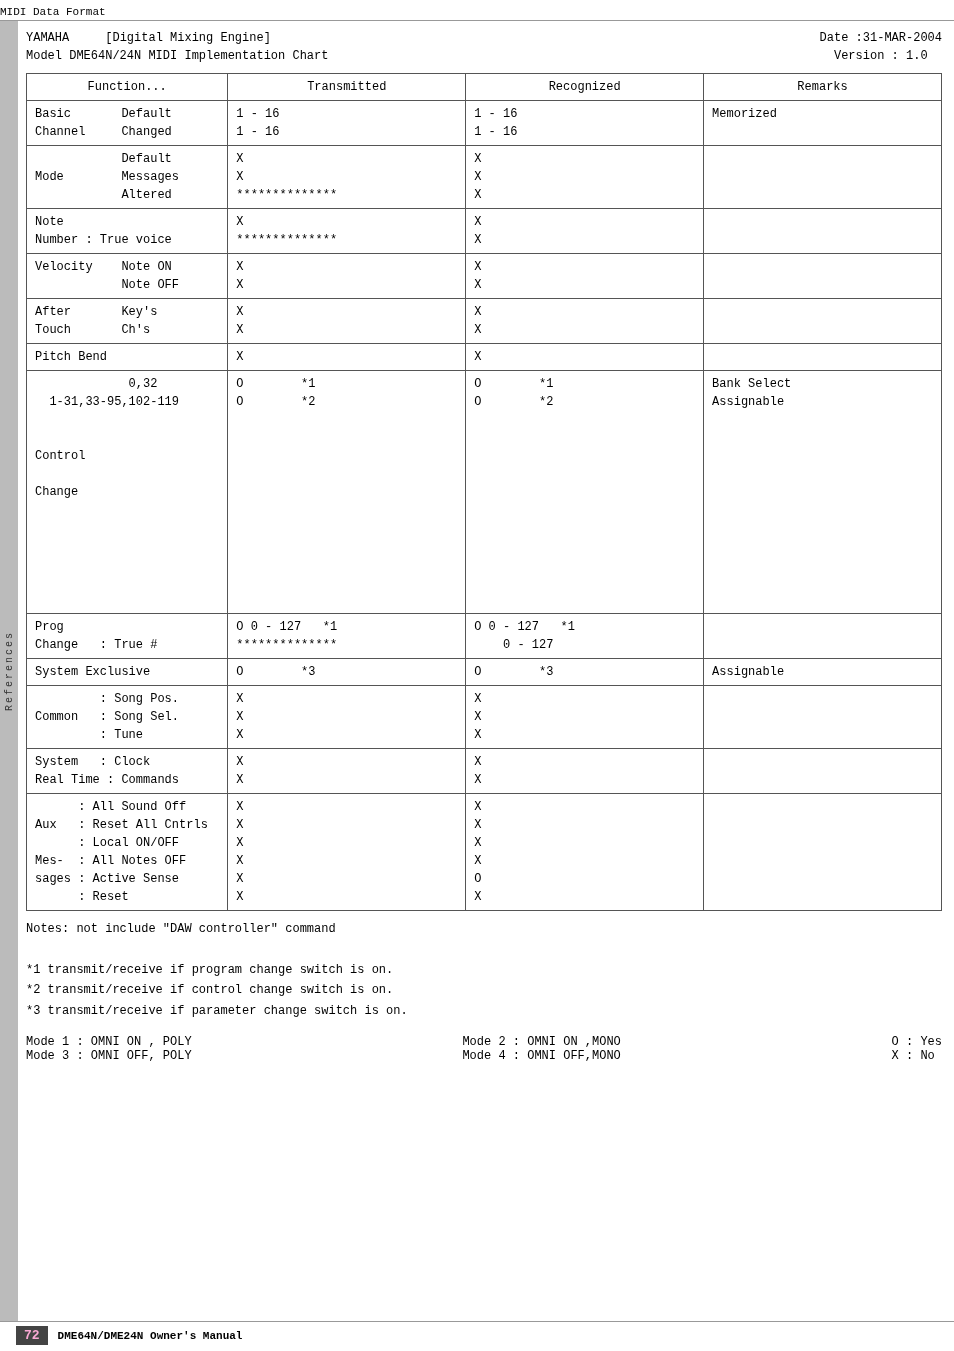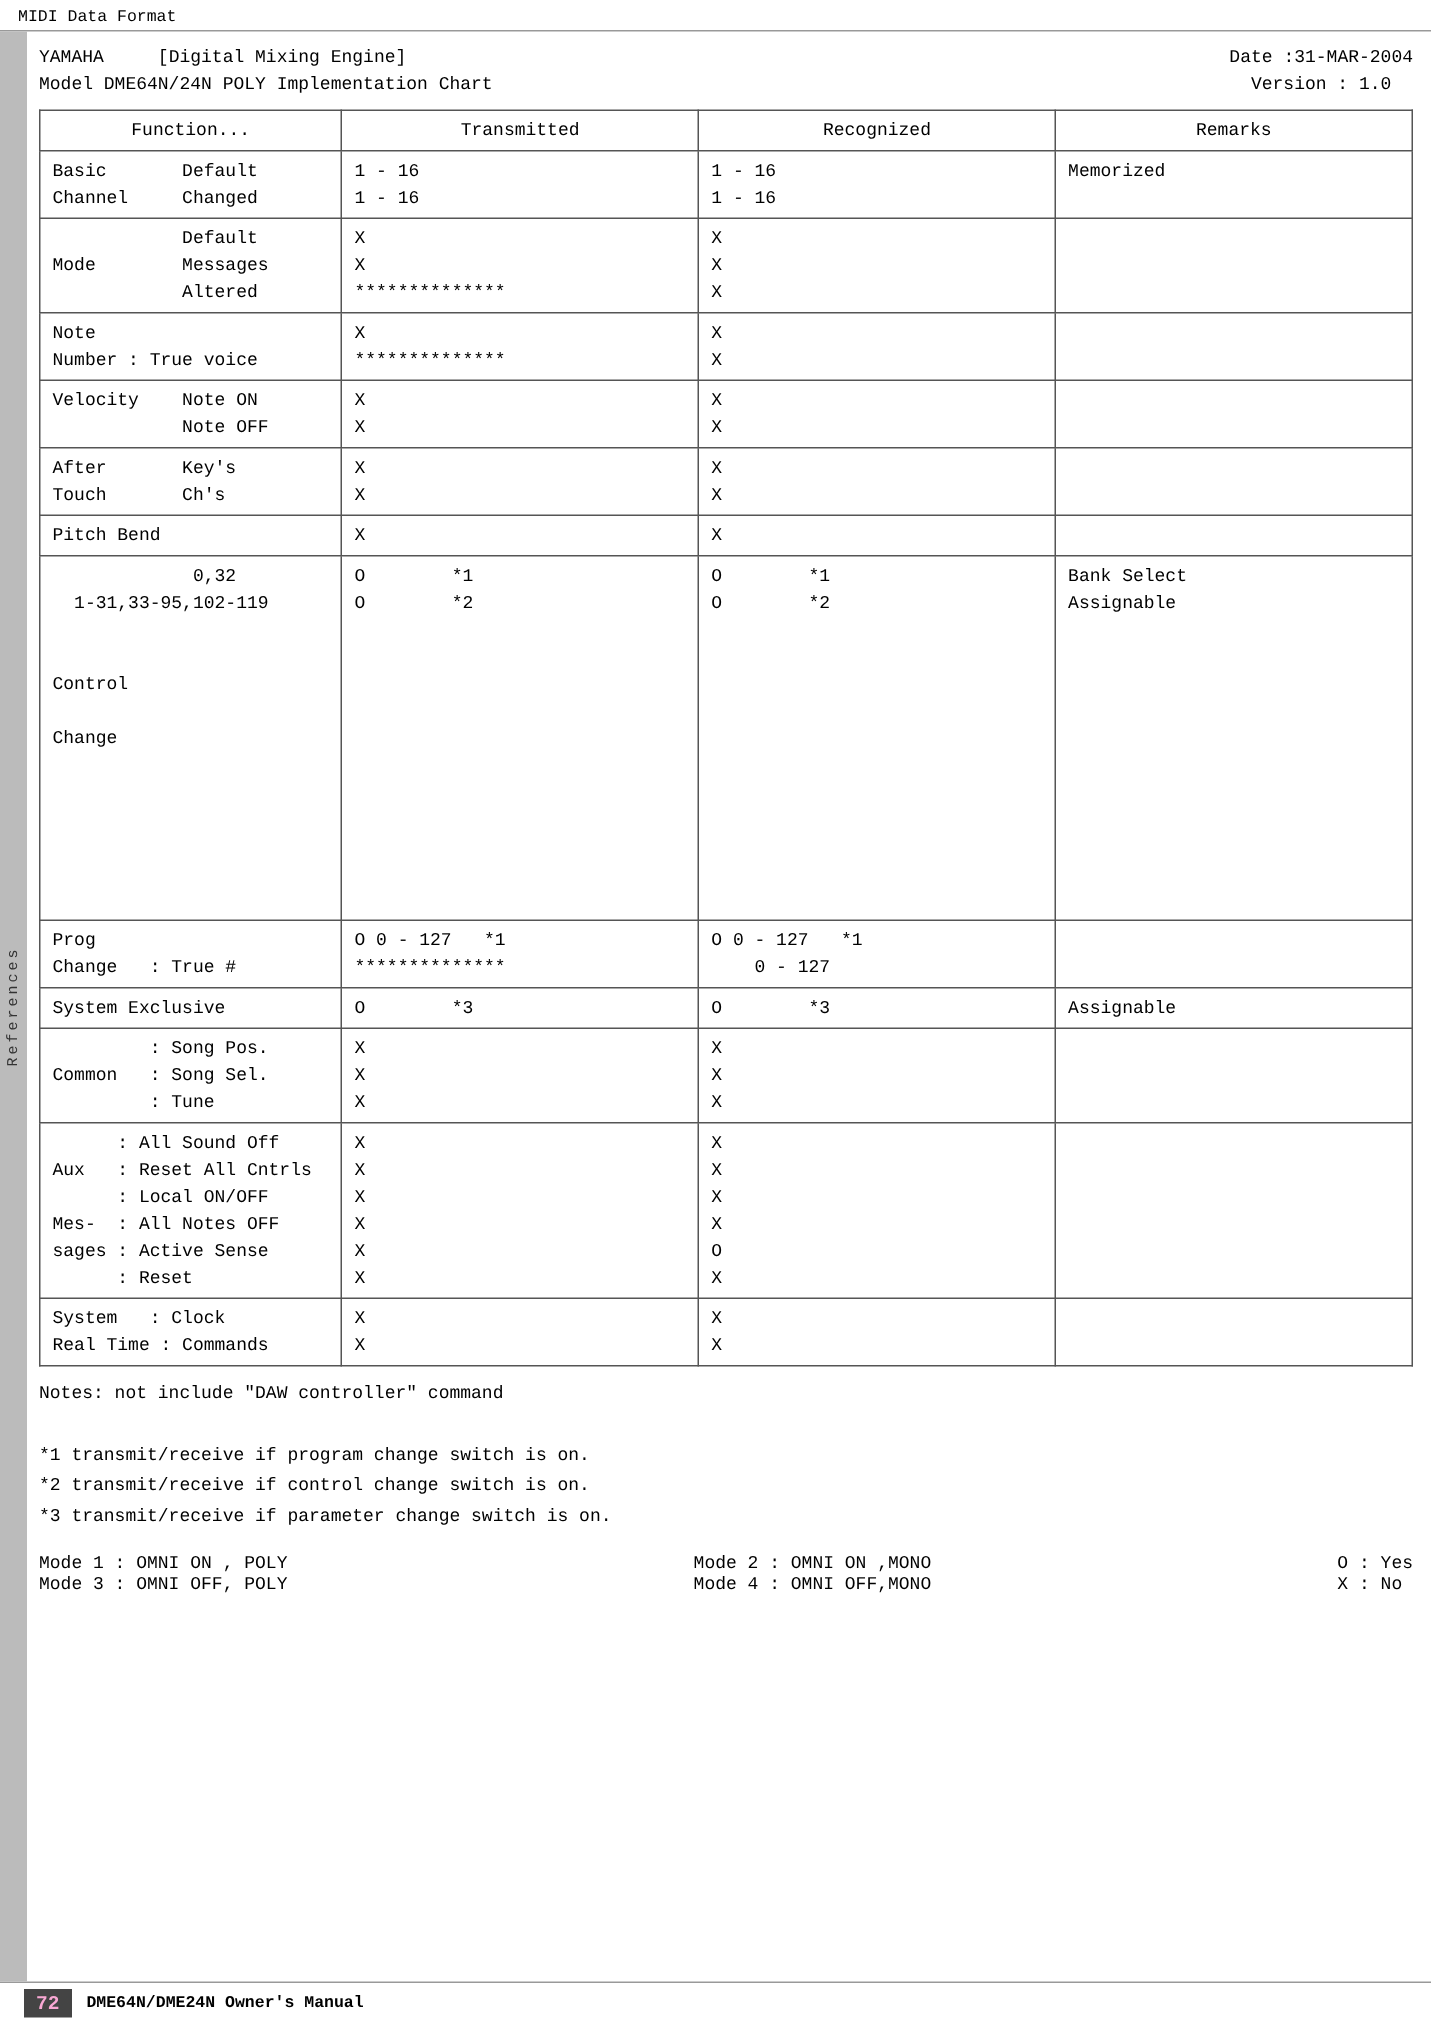--- a/index.html
+++ b/index.html
@@ -5,21 +5,21 @@
     * { margin: 0; padding: 0; box-sizing: border-box; }
     body {
       font-family: 'Courier New', Courier, monospace;
       font-size: 12px;
       background: #fff;
       color: #000;
       width: 954px;
       min-height: 1351px;
     }
     .page-header {
-      padding: 6px 16px 2px 12px;
+      padding: 6px 16px 2px 0;
       font-size: 11px;
       border-bottom: 1px solid #999;
     }
     .doc-header {
       display: flex;
       justify-content: space-between;
       padding: 8px 0 8px 0;
       font-size: 12px;
       line-height: 1.5;
     }
@@ -130,21 +130,21 @@
 
   <div class="main-content">
 
     <div class="doc-header">
       <div class="doc-header-left">
         <div>
           <span>YAMAHA</span>
           &nbsp;&nbsp;&nbsp;
           <span>[Digital Mixing Engine]</span>
         </div>
-        <div>Model  DME64N/24N POLY Implementation Chart</div>
+        <div>Model  DME64N/24N MIDI Implementation Chart</div>
       </div>
       <div class="doc-header-right">
         <div>Date :31-MAR-2004</div>
         <div>Version : 1.0</div>
       </div>
     </div>
 
     <table class="midi-table">
       <thead>
         <tr>
@@ -252,46 +252,46 @@
          : Tune</td>
             <td class="trans-col" style="white-space: pre; font-family: &quot;Courier New&quot;, Courier, monospace; font-size: 12px; line-height: 1.5;">X
 X
 X</td>
             <td class="recog-col" style="white-space: pre; font-family: &quot;Courier New&quot;, Courier, monospace; font-size: 12px; line-height: 1.5;">X
 X
 X</td>
             <td class="remarks-col" style="white-space: pre; font-family: &quot;Courier New&quot;, Courier, monospace; font-size: 12px; line-height: 1.5;"></td>
           </tr>
           <tr>
+            <td class="func-col" style="white-space: pre; font-family: &quot;Courier New&quot;, Courier, monospace; font-size: 12px; line-height: 1.5;">System   : Clock
+Real Time : Commands</td>
+            <td class="trans-col" style="white-space: pre; font-family: &quot;Courier New&quot;, Courier, monospace; font-size: 12px; line-height: 1.5;">X
+X</td>
+            <td class="recog-col" style="white-space: pre; font-family: &quot;Courier New&quot;, Courier, monospace; font-size: 12px; line-height: 1.5;">X
+X</td>
+            <td class="remarks-col" style="white-space: pre; font-family: &quot;Courier New&quot;, Courier, monospace; font-size: 12px; line-height: 1.5;"></td>
+          </tr>
+          <tr>
             <td class="func-col" style="white-space: pre; font-family: &quot;Courier New&quot;, Courier, monospace; font-size: 12px; line-height: 1.5;">      : All Sound Off
 Aux   : Reset All Cntrls
       : Local ON/OFF
 Mes-  : All Notes OFF
 sages : Active Sense
       : Reset</td>
             <td class="trans-col" style="white-space: pre; font-family: &quot;Courier New&quot;, Courier, monospace; font-size: 12px; line-height: 1.5;">X
 X
 X
 X
 X
 X</td>
             <td class="recog-col" style="white-space: pre; font-family: &quot;Courier New&quot;, Courier, monospace; font-size: 12px; line-height: 1.5;">X
 X
 X
 X
 O
-X</td>
-            <td class="remarks-col" style="white-space: pre; font-family: &quot;Courier New&quot;, Courier, monospace; font-size: 12px; line-height: 1.5;"></td>
-          </tr>
-          <tr>
-            <td class="func-col" style="white-space: pre; font-family: &quot;Courier New&quot;, Courier, monospace; font-size: 12px; line-height: 1.5;">System   : Clock
-Real Time : Commands</td>
-            <td class="trans-col" style="white-space: pre; font-family: &quot;Courier New&quot;, Courier, monospace; font-size: 12px; line-height: 1.5;">X
-X</td>
-            <td class="recog-col" style="white-space: pre; font-family: &quot;Courier New&quot;, Courier, monospace; font-size: 12px; line-height: 1.5;">X
 X</td>
             <td class="remarks-col" style="white-space: pre; font-family: &quot;Courier New&quot;, Courier, monospace; font-size: 12px; line-height: 1.5;"></td>
           </tr>
         </tbody>
     </table>
 
     <div class="notes-section">
       <div>Notes:    not include "DAW controller" command</div>
       <div>&nbsp;</div>
       <div>          *1 transmit/receive if program change switch is on.</div>

